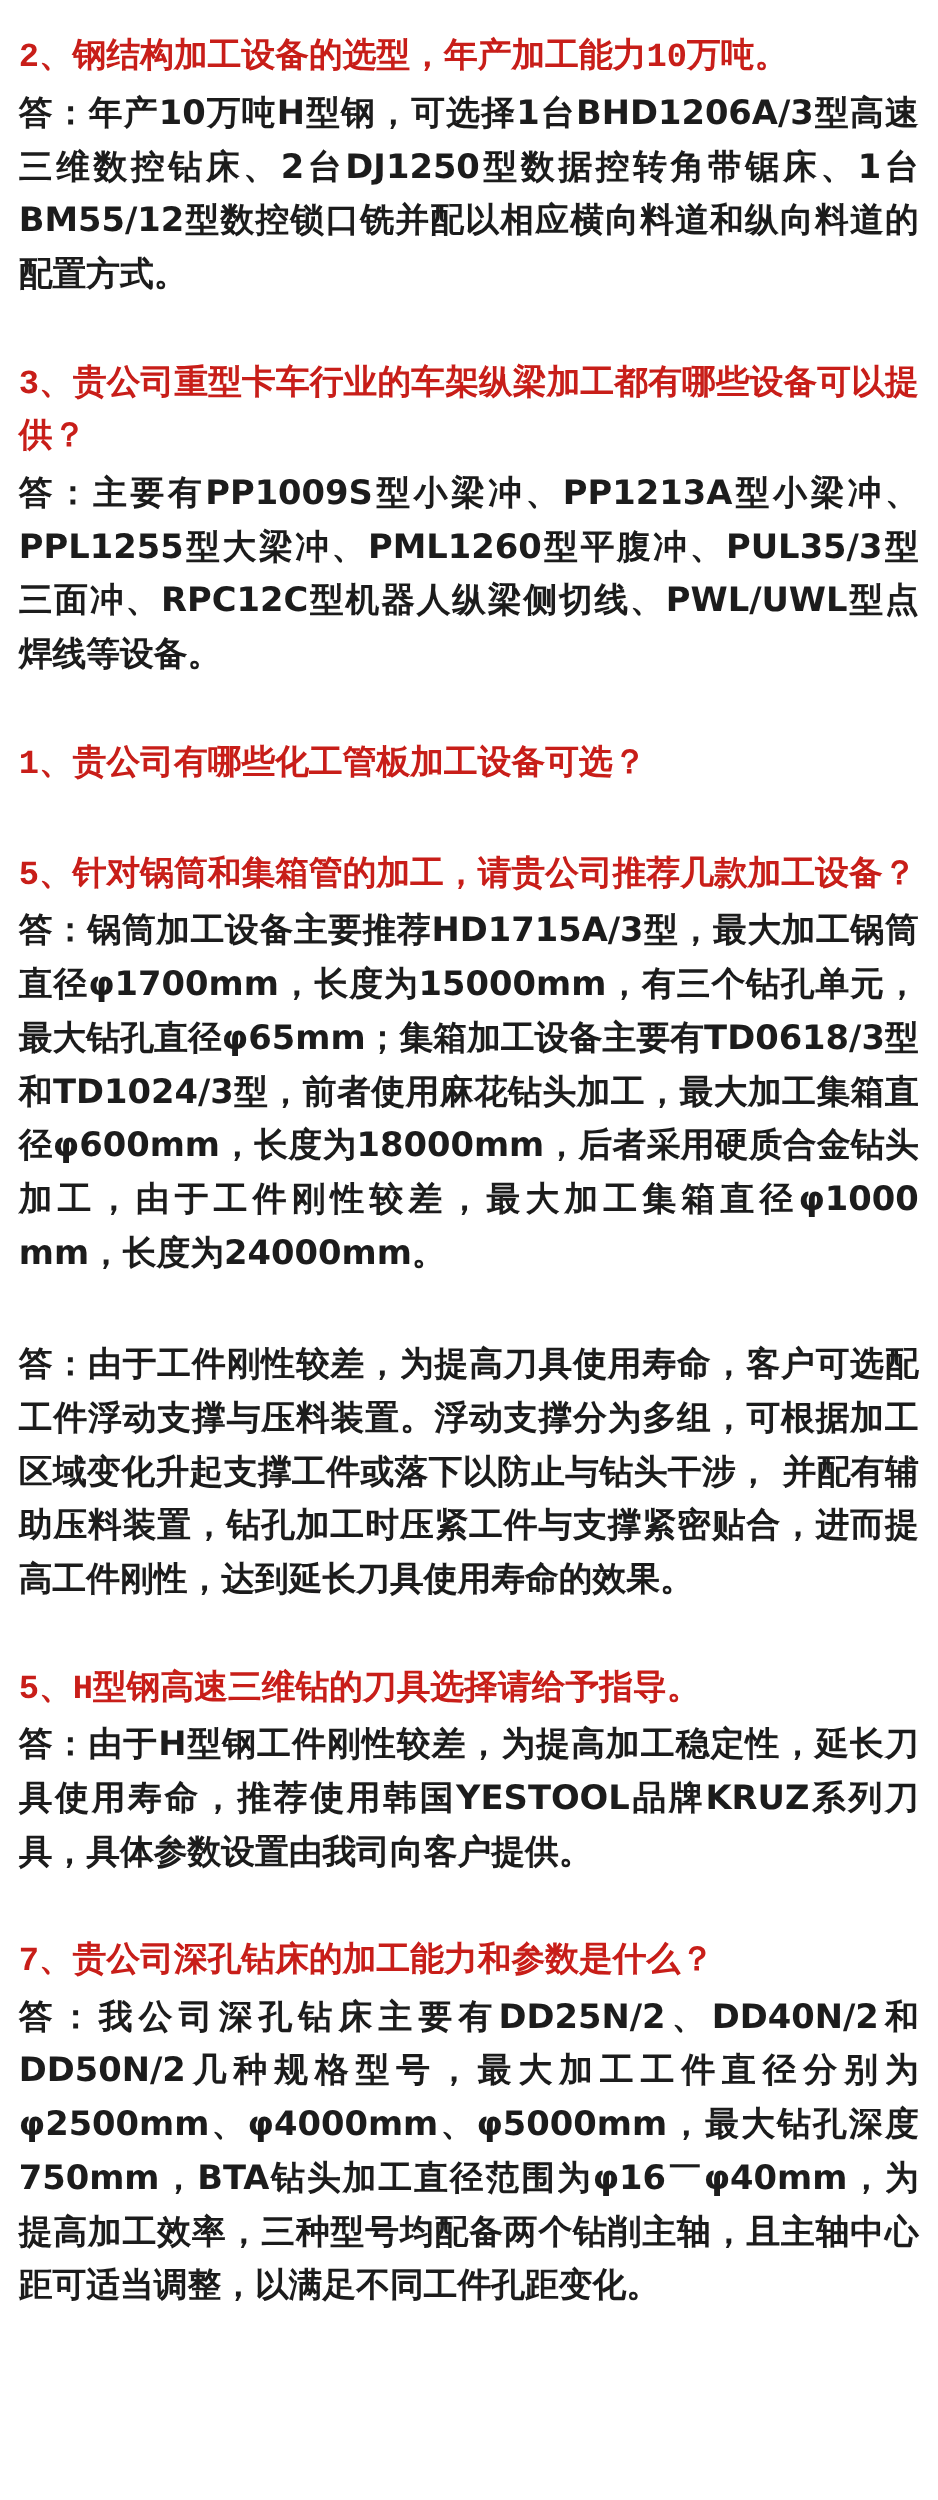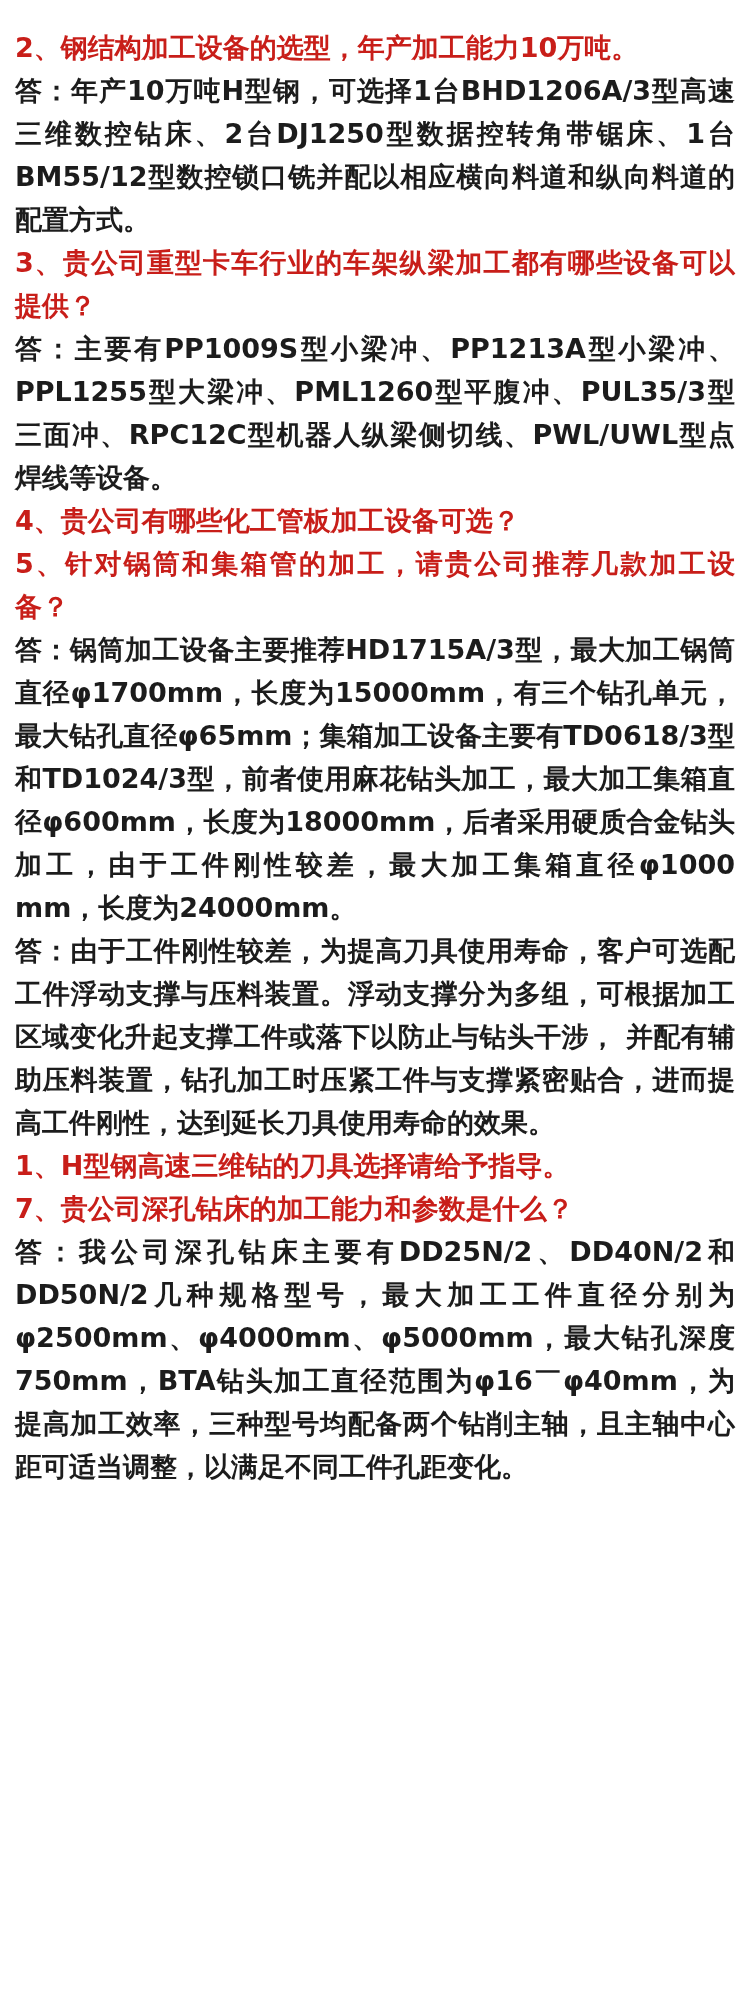--- a/index.html
+++ b/index.html
@@ -15,26 +15,28 @@
     font-family: "DejaVu Sans", sans-serif;
     font-weight: 600;
     font-size: 27px;
     line-height: 43px;
     color: var(--body-color, #1c1c1c);
   }
   .faq-doc {
     width: 100%;
   }
   .faq-section + .faq-section {
+    margin-top: 46px;
   }
   .faq-question {
     color: var(--question-color, #c81e19);
     text-align: justify;
     text-align-last: left;
     word-break: break-word;
+    font-family: Liberation Mono, monospace;
   }
   .faq-answer {
     color: var(--body-color, #1c1c1c);
     text-align: justify;
     text-align-last: left;
     word-break: break-word;
   }
 </style>
 </head>
 <body style="background: rgb(255, 255, 255);">
@@ -45,34 +47,35 @@
     <div class="faq-question">2、钢结构加工设备的选型，年产加工能力10万吨。</div>
     <div class="faq-answer">答：年产10万吨H型钢，可选择1台BHD1206A/3型高速三维数控钻床、2台DJ1250型数据控转角带锯床、1台BM55/12型数控锁口铣并配以相应横向料道和纵向料道的配置方式。</div>
   </div>
 
   <div class="faq-section">
     <div class="faq-question">3、贵公司重型卡车行业的车架纵梁加工都有哪些设备可以提供？</div>
     <div class="faq-answer">答：主要有PP1009S型小梁冲、PP1213A型小梁冲、PPL1255型大梁冲、PML1260型平腹冲、PUL35/3型三面冲、RPC12C型机器人纵梁侧切线、PWL/UWL型点焊线等设备。</div>
   </div>
 
   <div class="faq-section">
-    <div class="faq-question">4、贵公司有哪些化工管板加工设备可选？</div>
+    <div class="faq-question">1、贵公司有哪些化工管板加工设备可选？</div>
   </div>
 
   <div class="faq-section">
     <div class="faq-question">5、针对锅筒和集箱管的加工，请贵公司推荐几款加工设备？</div>
     <div class="faq-answer">答：锅筒加工设备主要推荐HD1715A/3型，最大加工锅筒直径φ1700mm，长度为15000mm，有三个钻孔单元，最大钻孔直径φ65mm；集箱加工设备主要有TD0618/3型和TD1024/3型，前者使用麻花钻头加工，最大加工集箱直径φ600mm，长度为18000mm，后者采用硬质合金钻头加工，由于工件刚性较差，最大加工集箱直径φ1000 mm，长度为24000mm。</div>
   </div>
 
   <div class="faq-section">
     <div class="faq-answer">答：由于工件刚性较差，为提高刀具使用寿命，客户可选配工件浮动支撑与压料装置。浮动支撑分为多组，可根据加工区域变化升起支撑工件或落下以防止与钻头干涉， 并配有辅助压料装置，钻孔加工时压紧工件与支撑紧密贴合，进而提高工件刚性，达到延长刀具使用寿命的效果。</div>
   </div>
 
   <div class="faq-section">
-    <div class="faq-question">1、H型钢高速三维钻的刀具选择请给予指导。</div>
+    <div class="faq-question">5、H型钢高速三维钻的刀具选择请给予指导。</div>
+    <div class="faq-answer">答：由于H型钢工件刚性较差，为提高加工稳定性，延长刀具使用寿命，推荐使用韩国YESTOOL品牌KRUZ系列刀具，具体参数设置由我司向客户提供。</div>
   </div>
 
   <div class="faq-section">
     <div class="faq-question">7、贵公司深孔钻床的加工能力和参数是什么？</div>
     <div class="faq-answer">答：我公司深孔钻床主要有DD25N/2、DD40N/2和DD50N/2几种规格型号，最大加工工件直径分别为φ2500mm、φ4000mm、φ5000mm，最大钻孔深度750mm，BTA钻头加工直径范围为φ16￣φ40mm，为提高加工效率，三种型号均配备两个钻削主轴，且主轴中心距可适当调整，以满足不同工件孔距变化。</div>
   </div>
 
 </div>
 
 </body></html>

